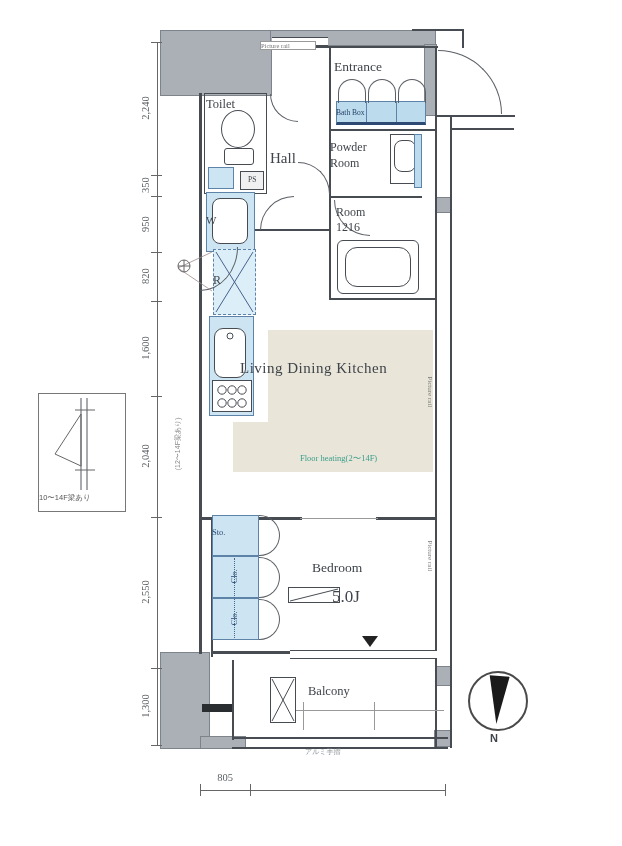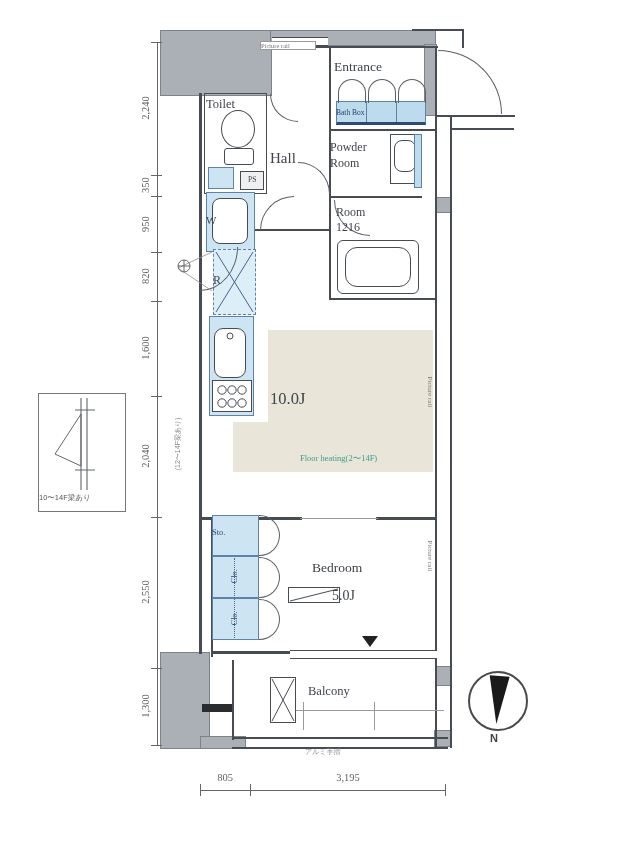--- a/index.html
+++ b/index.html
@@ -142,24 +142,24 @@
     </g>
   </svg>
 
   <div class="lbl" style="left:206px;top:98px;width:60px;font-size:12.5px">Toilet</div>
   <div class="lbl" style="left:270px;top:150px;width:52px;font-size:15px">Hall</div>
   <div class="lbl" style="left:334px;top:60px;width:92px;font-size:13.5px">Entrance</div>
   <div class="lbl" style="left:330px;top:141px;width:76px;font-size:12px">Powder</div>
   <div class="lbl" style="left:330px;top:157px;width:76px;font-size:12px">Room</div>
   <div class="lbl" style="left:336px;top:206px;width:62px;font-size:12px">Room</div>
   <div class="lbl" style="left:336px;top:221px;width:62px;font-size:12px">1216</div>
-  <div class="lbl" style="left:270px;top:390px;width:140px;font-size:16.5px">10.0J</div>
+  <div class="lbl" style="left:240px;top:360px;width:200px;font-size:15px;letter-spacing:.5px">Living Dining Kitchen</div>
   <div class="lbl" style="left:300px;top:454px;width:140px;font-size:8.5px;color:#3a9e8c">Floor heating(2〜14F)</div>
   <div class="lbl" style="left:312px;top:561px;width:88px;font-size:13.5px">Bedroom</div>
-  <div class="lbl" style="left:332px;top:588px;width:50px;font-size:14px">5.0J</div>
+  <div class="lbl" style="left:332px;top:588px;width:50px;font-size:17px">5.0J</div>
   <div class="lbl" style="left:308px;top:685px;width:70px;font-size:12.5px">Balcony</div>
   <div class="lbl" style="left:305px;top:748px;width:76px;font-size:7px;color:#8a8f94;font-family:'Liberation Sans',sans-serif">アルミ手摺</div>
 
   <div class="lbl" style="left:336px;top:109px;width:90px;font-size:7.5px;color:#1d3a5f">Bath Box</div>
   <div class="lbl" style="left:248px;top:176px;width:24px;font-size:7.5px">PS</div>
   <div class="lbl" style="left:206px;top:214px;width:49px;font-size:11px">W</div>
   <div class="lbl" style="left:213px;top:274px;width:43px;font-size:12px">R</div>
   <div class="lbl" style="left:212px;top:528px;width:47px;font-size:8.5px;color:#2c4a73">Sto.</div>
   <div class="rot" style="left:215px;top:572px;width:40px;font-size:8px;color:#2c4a73;transform:rotate(-90deg)">Clo.</div>
   <div class="rot" style="left:215px;top:614px;width:40px;font-size:8px;color:#2c4a73;transform:rotate(-90deg)">Clo.</div>
@@ -186,21 +186,20 @@
   <div class="vdim" style="left:116px;top:342px">1,600</div>
   <div class="vdim" style="left:116px;top:450px">2,040</div>
   <div class="vdim" style="left:116px;top:586px">2,550</div>
   <div class="vdim" style="left:116px;top:700px">1,300</div>
 
   <div class="tick" style="left:200px;top:790px;width:246px;height:1px"></div>
   <div class="tick" style="left:200px;top:784px;width:1.2px;height:12px"></div>
   <div class="tick" style="left:250px;top:784px;width:1.2px;height:12px"></div>
   <div class="tick" style="left:445px;top:784px;width:1.2px;height:12px"></div>
   <div class="hdim" style="left:200px;top:771px;width:50px">805</div>
-  <div class="hdim" style="left:250px;top:771px;width:196px">3,195</div>
 
   <div style="position:absolute;left:38px;top:393px;width:88px;height:119px;border:1.5px solid #777;box-sizing:border-box;background:#fff">
     <svg width="85" height="100" viewBox="0 0 85 100">
       <g stroke="#8a8f94" stroke-width="1.5" fill="none">
         <line x1="42" y1="4" x2="42" y2="96"></line>
           <line x1="48" y1="4" x2="48" y2="96"></line>
       </g>
       <g stroke="#666" stroke-width="1" fill="none">
         <line x1="36" y1="16" x2="56" y2="16"></line>
           <line x1="36" y1="76" x2="56" y2="76"></line>

